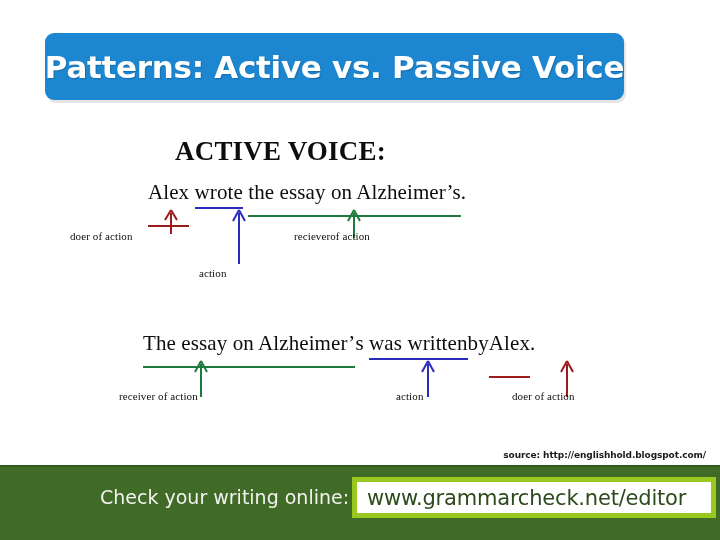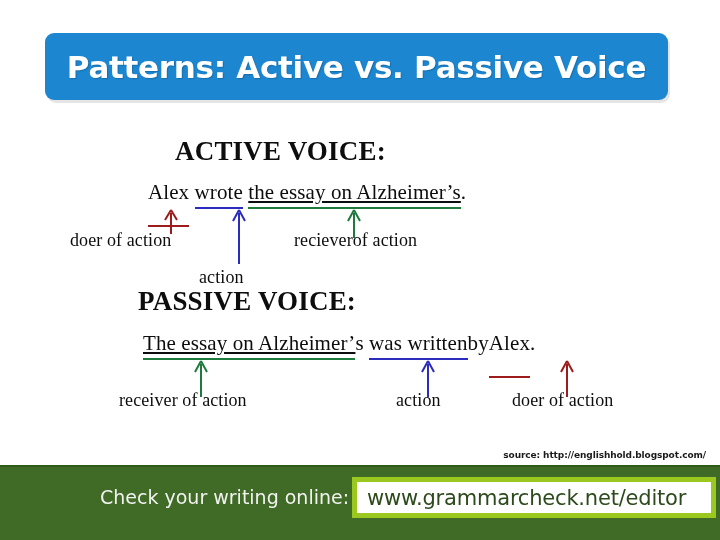--- a/index.html
+++ b/index.html
@@ -13,21 +13,21 @@
     position: relative;
     overflow: hidden;
     font-family: "Liberation Sans", sans-serif;
   }
 
   
   #title-banner {
     position: absolute;
     left: 45px;
     top: 33px;
-    width: 623px;
+    width: 579px;
     height: 67px;
     background: #1c86d0;
     border-radius: 9px;
     box-shadow: 2px 3px 0 rgba(0,0,0,0.10);
     display: flex;
     align-items: center;
     justify-content: center;
   }
   #title-text {
     color: #ffffff;
@@ -64,26 +64,26 @@
     color: #0d0d0d;
     white-space: nowrap;
     letter-spacing: 0.1px;
   }
   .sentence .seg {
     display: inline-block;
     position: relative;
   }
   .sentence .seg.u-red    { border-bottom: 2px solid #9e1b1b; padding-bottom: 20px; }
   .sentence .seg.u-blue   { border-bottom: 2px solid #2b2bbd; padding-bottom: 2px; }
-  .sentence .seg.u-green  { border-bottom: 2px solid #1f7a3d; padding-bottom: 2px; text-decoration: underline; }
+  .sentence .seg.u-green  { border-bottom: 2px solid #1f7a3d; padding-bottom: 10px; }
   .sentence .seg.plain    { padding-bottom: 2px; }
 
   .label {
     position: absolute;
-    font-size: 18px;
+    font-size: 11px;
     color: #0d0d0d;
     white-space: nowrap;
     letter-spacing: 0.1px;
   }
 
   .arrow {
     position: absolute;
   }
 
   
@@ -165,21 +165,20 @@
     <path d="M11 2 L5 13 M11 2 L17 13" stroke="#2b2bbd" stroke-width="2" fill="none"></path>
   </svg>
   <div class="label serif" style="left:199px; top:147px;">action</div>
 
   <svg class="arrow" style="left:343px; top:88px;" width="22" height="30" viewBox="0 0 22 30">
     <line x1="11" y1="30" x2="11" y2="5" stroke="#1f7a3d" stroke-width="2"></line>
     <path d="M11 2 L5 13 M11 2 L17 13" stroke="#1f7a3d" stroke-width="2" fill="none"></path>
   </svg>
   <div class="label serif" style="left:294px; top:110px;">recieverof action</div>
 
-  <div class="heading serif" style="left:138px; top:166px;">PASSIVE VOICE:</div>
 
   <div class="sentence serif" style="left:143px; top:211px;">
     <span class="seg u-green">The essay on Alzheimer’</span><span class="seg plain">s</span><span class="seg plain">&nbsp;</span><span class="seg u-blue">was written</span><span class="seg plain"> by </span><span class="seg u-red">Alex</span><span class="seg plain">.</span>
   </div>
 
   <svg class="arrow" style="left:190px; top:239px;" width="22" height="38" viewBox="0 0 22 38">
     <line x1="11" y1="38" x2="11" y2="5" stroke="#1f7a3d" stroke-width="2"></line>
     <path d="M11 2 L5 13 M11 2 L17 13" stroke="#1f7a3d" stroke-width="2" fill="none"></path>
   </svg>
   <div class="label serif" style="left:119px; top:270px;">receiver of action</div>

